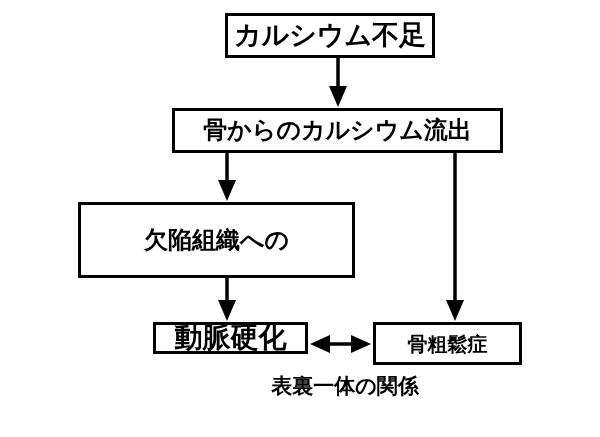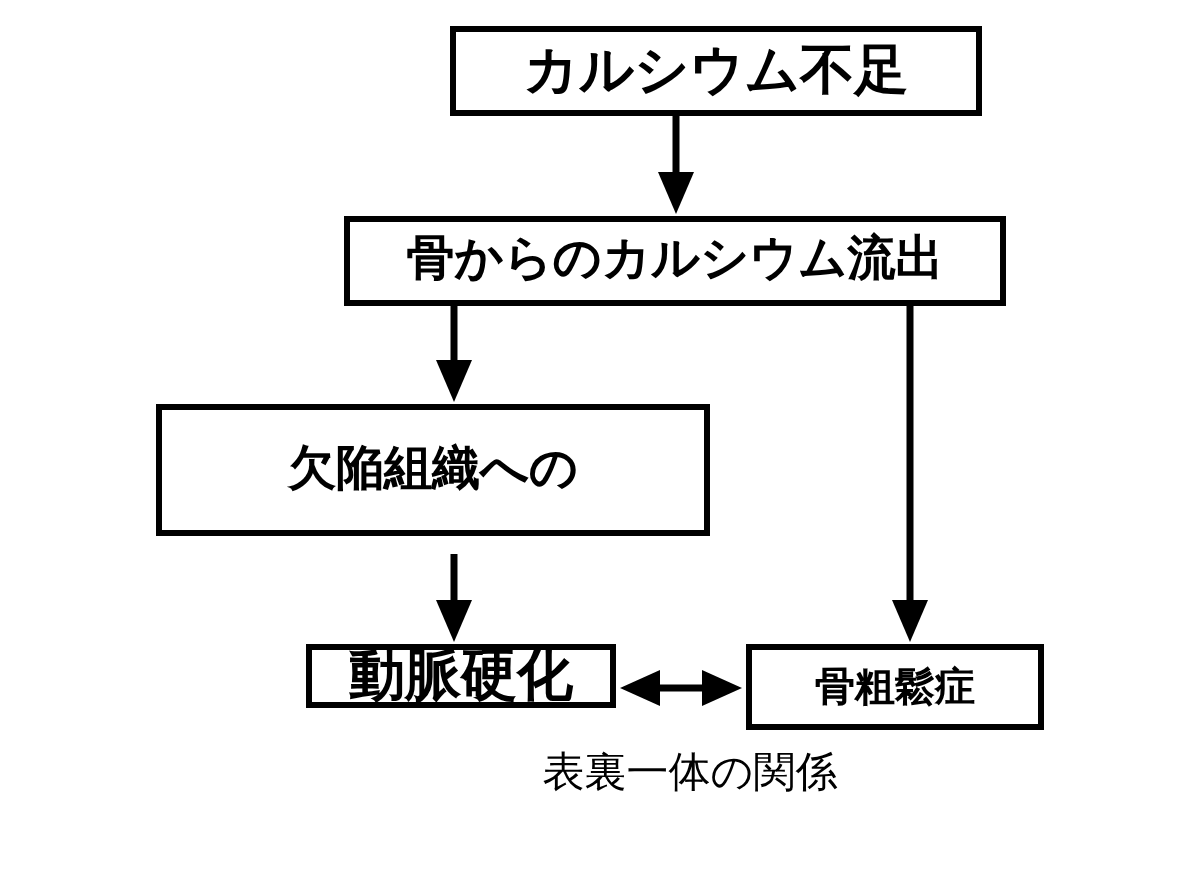--- a/index.html
+++ b/index.html
@@ -23,29 +23,29 @@
     color: #000000;
     font-weight: bold;
     display: flex;
     align-items: center;
     justify-content: center;
     text-align: center;
     line-height: 1.2;
     white-space: nowrap;
   }
   #box-calcium-deficiency {
-    left: 225px; top: 13px; width: 266px; height: 45px;
+    left: 225px; top: 13px; width: 210px; height: 45px;
     font-size: 27px;
   }
   #box-calcium-outflow {
     left: 172px; top: 108px; width: 331px; height: 45px;
     font-size: 24px;
   }
   #box-defect-deposition {
-    left: 78px; top: 202px; width: 277px; height: 66px;
+    left: 78px; top: 202px; width: 277px; height: 76px;
     font-size: 24px;
     flex-direction: column;
     line-height: 1.35;
   }
   #box-arteriosclerosis {
     left: 153px; top: 322px; width: 155px; height: 32px;
     font-size: 28px;
   }
   #box-osteoporosis {
     left: 373px; top: 322px; width: 149px; height: 43px;
@@ -55,21 +55,21 @@
     position: absolute;
     left: 0; top: 0;
     width: 600px; height: 437px;
     pointer-events: none;
   }
   .caption {
     position: absolute;
     left: 245px; top: 372px; width: 200px;
     text-align: center;
     font-size: 21px;
-    font-weight: normal;
+    font-weight: bold;
     color: #000000;
     white-space: nowrap;
   }
 </style>
 </head>
 <body>
 
 <div class="canvas">
 
   <div class="box" id="box-calcium-deficiency">カルシウム不足</div>

